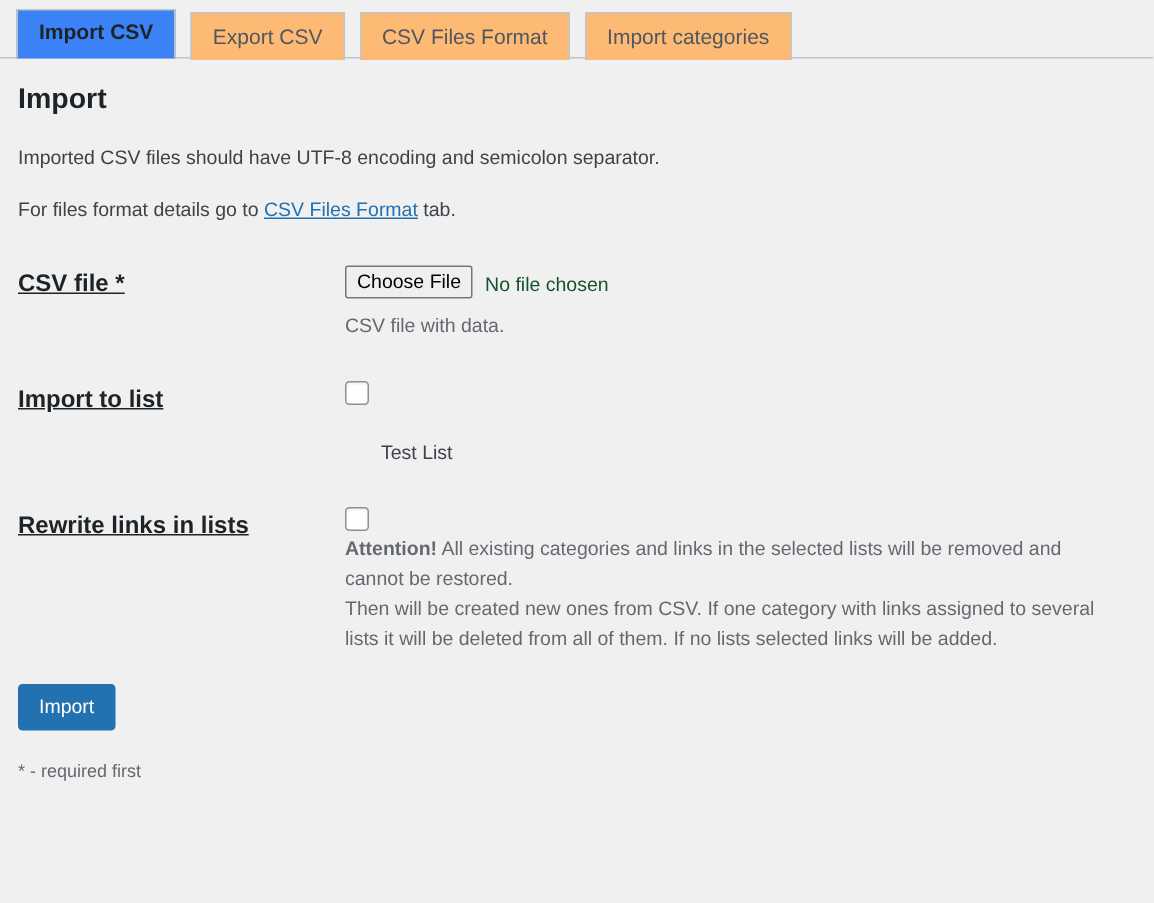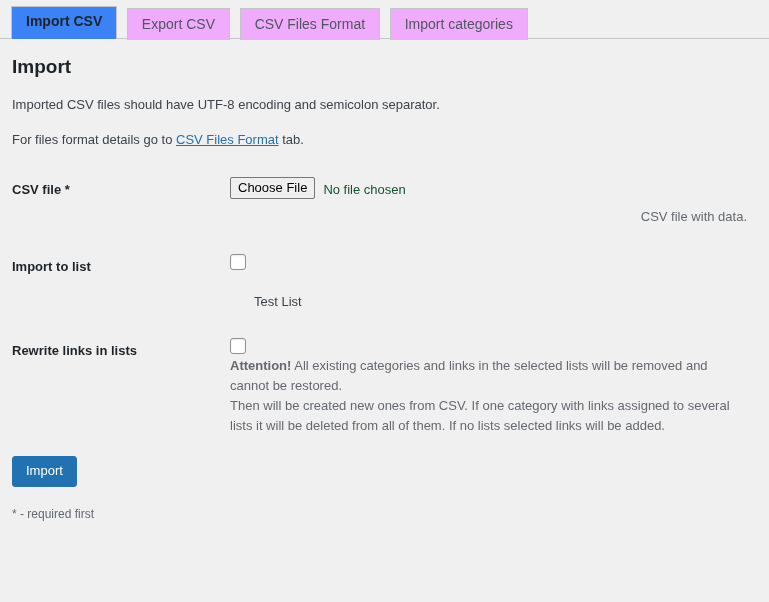--- a/index.html
+++ b/index.html
@@ -25,21 +25,21 @@
     white-space: nowrap;
   }
   .tab {
     display: inline-block;
     position: relative;
     top: 8px;
     margin: 0 6px 0 0;
     padding: 7px 14px 8px 14px;
     border: 1px solid #c3c4c7;
     border-bottom: none;
-    background: #f0abfc;
+    background: #fdba74;
     color: #50575e;
     font-size: 14px;
     line-height: 16px;
     text-decoration: none;
     vertical-align: top;
   }
   .tab.active {
     background: #3b82f6;
     color: #1d2327;
     font-weight: bold;
@@ -76,24 +76,25 @@
   table.form-table {
     width: 100%;
     border-collapse: collapse;
     margin-top: 14px;
   }
   table.form-table th {
     width: 218px;
     text-align: left;
     vertical-align: top;
     font-weight: 600;
-    font-size: 13px;
+    font-size: 16px;
     line-height: 18px;
     color: #1d2327;
     padding: 18px 10px 18px 0;
+    text-decoration: underline;
   }
   table.form-table td {
     vertical-align: top;
     padding: 14px 10px 14px 0;
     font-size: 13px;
     line-height: 18px;
   }
 
   .file-row { display: flex; align-items: flex-end; gap: 0; }
   .choose-file-btn {
@@ -111,21 +112,20 @@
     margin-left: 8px;
     color: #14532d;
     font-size: 13px;
   }
 
   p.description {
     margin: 6px 0 0 0;
     color: #646970;
     font-size: 13px;
     line-height: 18px;
-    text-align: right;
   }
   p.description.tight { margin-top: 9px; }
 
   
   .cb {
     display: inline-block;
     width: 16px;
     height: 16px;
     border: 1px solid #8c8f94;
     border-radius: 3px;

